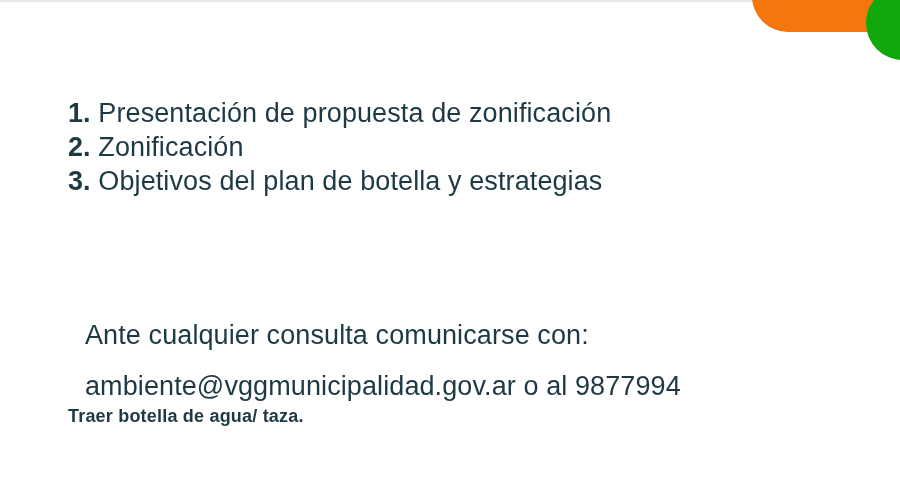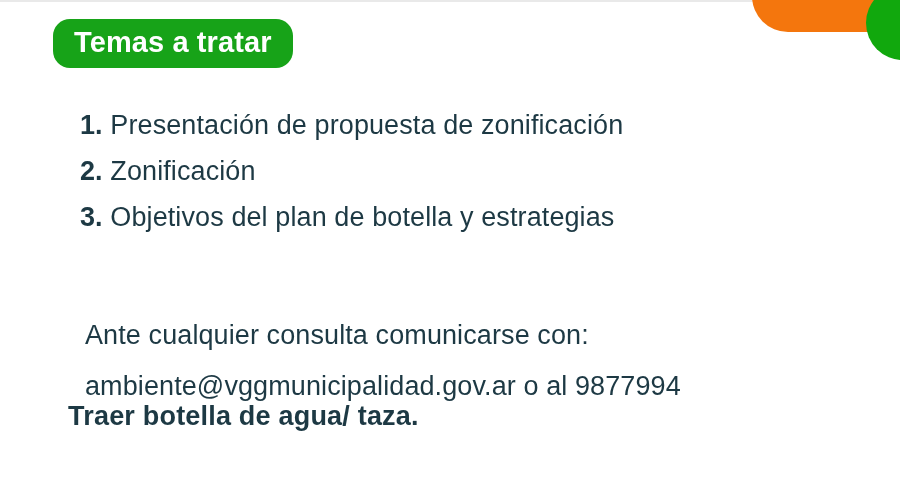--- a/index.html
+++ b/index.html
@@ -84,21 +84,21 @@
     font-size: 27px;
     line-height: 34px;
     letter-spacing: 0.1px;
   }
   .agenda {
     margin: 0;
     padding: 0;
     list-style: none;
   }
   .agenda-item {
-    margin: 12px;
+    margin: 0;
     padding: 0;
   }
   .agenda-num {
     font-weight: bold;
   }
   .agenda-text {
     font-weight: normal;
   }
 
   .contact-block {
@@ -114,42 +114,39 @@
   .contact-line {
     margin: 17px;
     white-space: nowrap;
   }
 
   .note-line {
     position: absolute;
     left: 68px;
     top: 399px;
     color: #1D3944;
-    font-size: 27px;
+    font-size: 18px;
     line-height: 34px;
     font-weight: bold;
     letter-spacing: 0.2px;
     white-space: nowrap;
     text-align: right;
   }
 </style>
 </head>
 <body>
 
 <div id="poster">
 
   <div class="deco-layer">
     <div class="top-hairline"></div>
     <div class="deco-orange"></div>
     <div class="deco-green-circle"></div>
   </div>
 
-  <div class="badge">
-    <span class="badge-label">Temas a tratar</span>
-  </div>
 
   <div class="body-copy">
     <ul class="agenda">
 
       <li class="agenda-item">
         <span class="agenda-num">1.</span>
         <span class="agenda-text">Presentación de propuesta de zonificación</span><br>
       </li>
 
       <li class="agenda-item">

